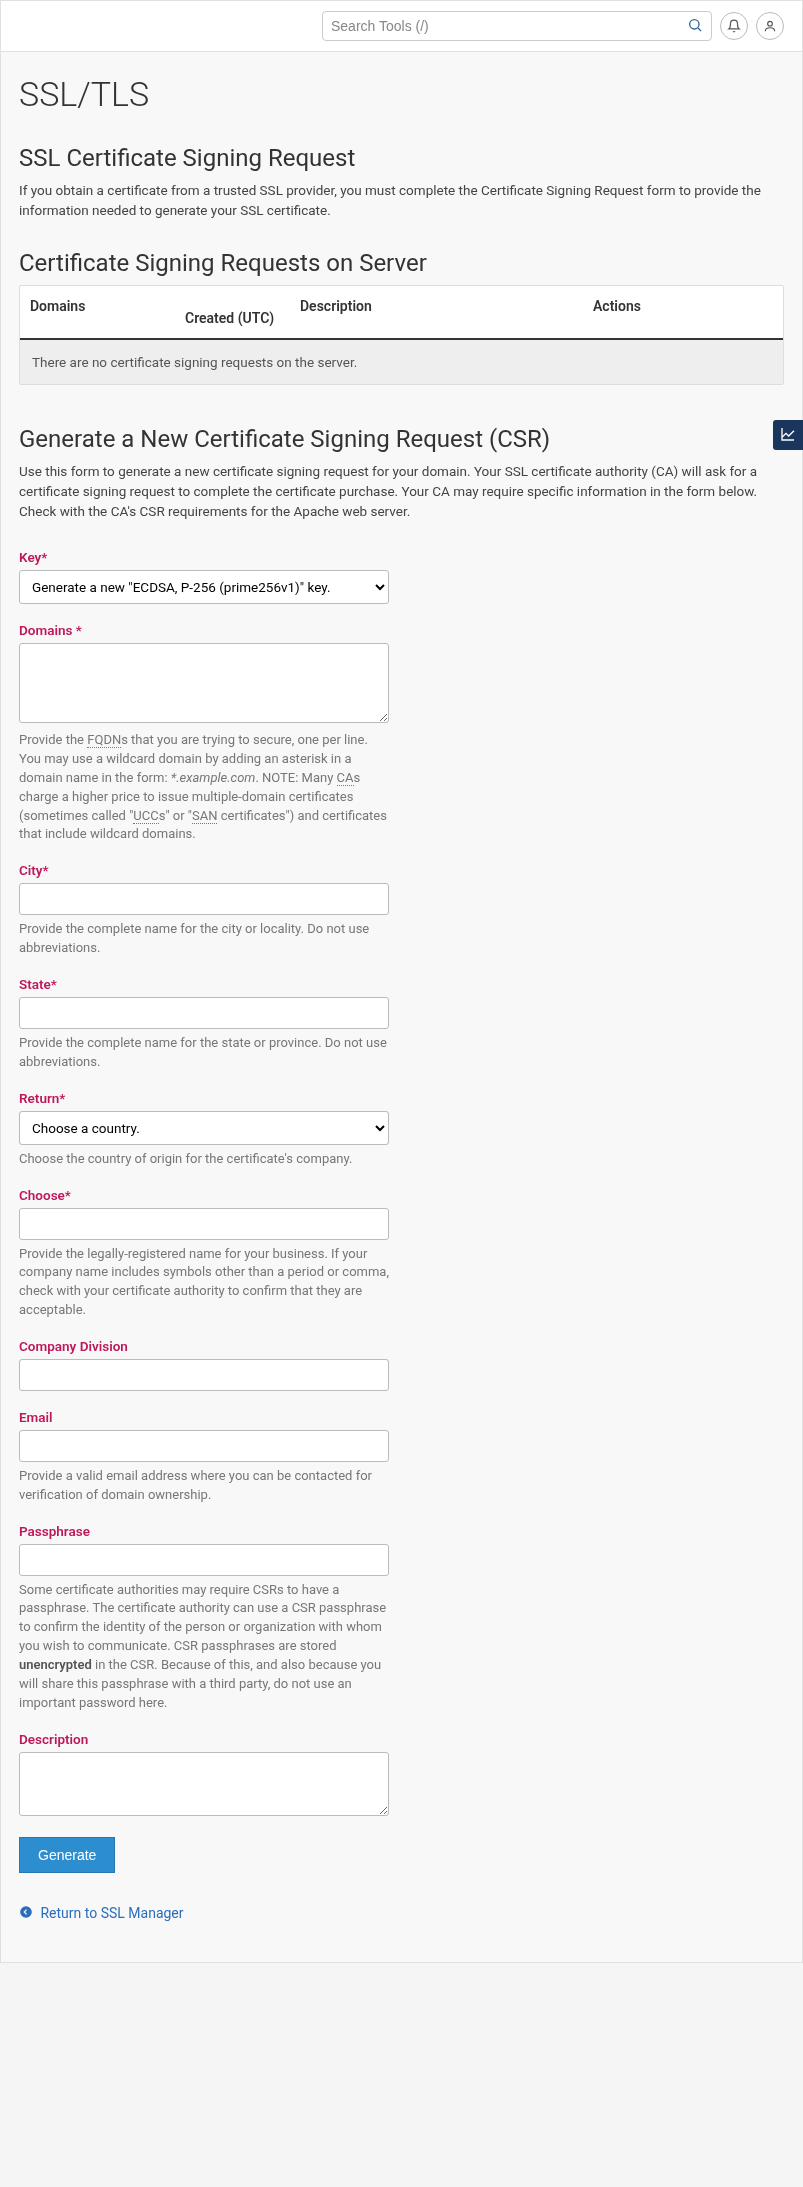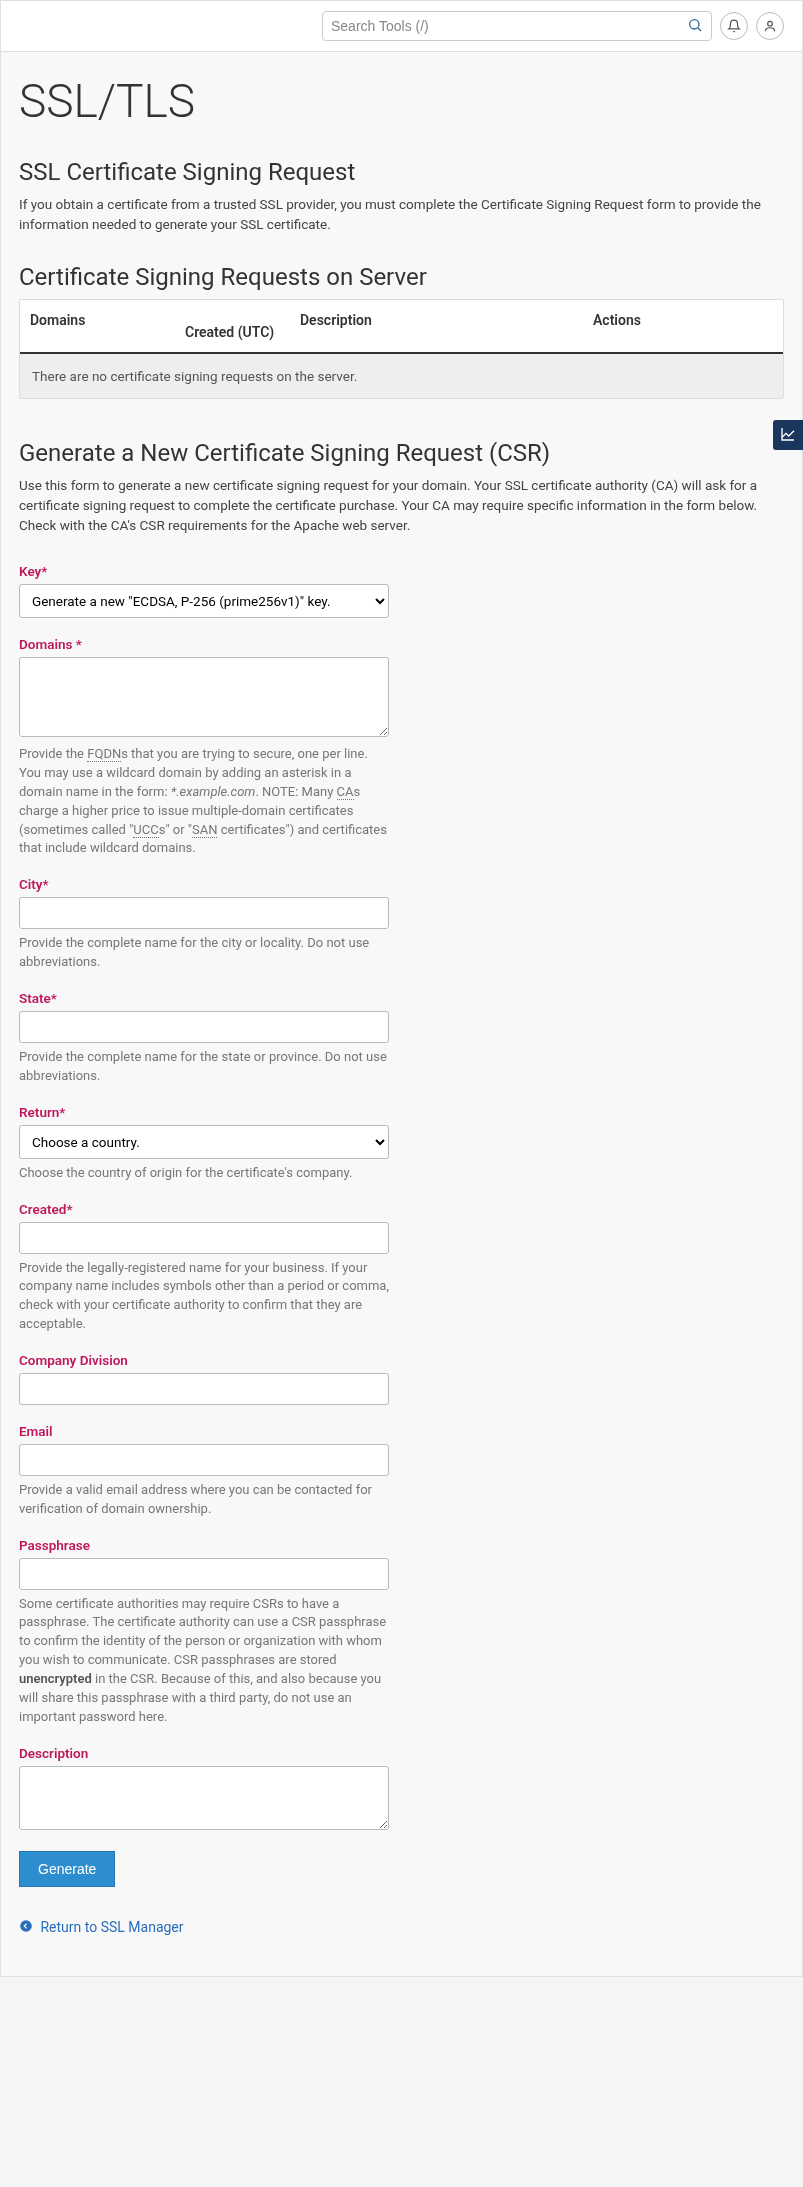--- a/index.html
+++ b/index.html
@@ -51,21 +51,21 @@
   border-radius: 50%;
   display: flex; align-items: center; justify-content: center;
   background: #fff; color: #555;
   cursor: pointer;
 }
 .page-body {
   background: #f8f8f8;
   padding: 14px 18px 40px;
 }
 h1.page-title {
-  font-size: 46px;
+  font-size: 34px;
   font-weight: 300;
   color: #333;
   margin: 8px 0 30px;
 }
 h2.section-h {
   font-size: 24px;
   font-weight: 400;
   color: #333;
   margin: 0 0 8px;
 }
@@ -239,21 +239,21 @@
 
       <div class="field">
         <label>Return*</label>
         <select>
           <option>Choose a country.</option>
         </select>
         <div class="help">Choose the country of origin for the certificate's company.</div>
       </div>
 
       <div class="field">
-        <label>Created*</label>
+        <label>Choose*</label>
         <input type="text" style="">
         <div class="help">Provide the legally-registered name for your business. If your company name includes symbols other than a period or comma, check with your certificate authority to confirm that they are acceptable.</div>
       </div>
 
       <div class="field">
         <label>Company Division</label>
         <input type="text" style="">
       </div>
 
       <div class="field">

